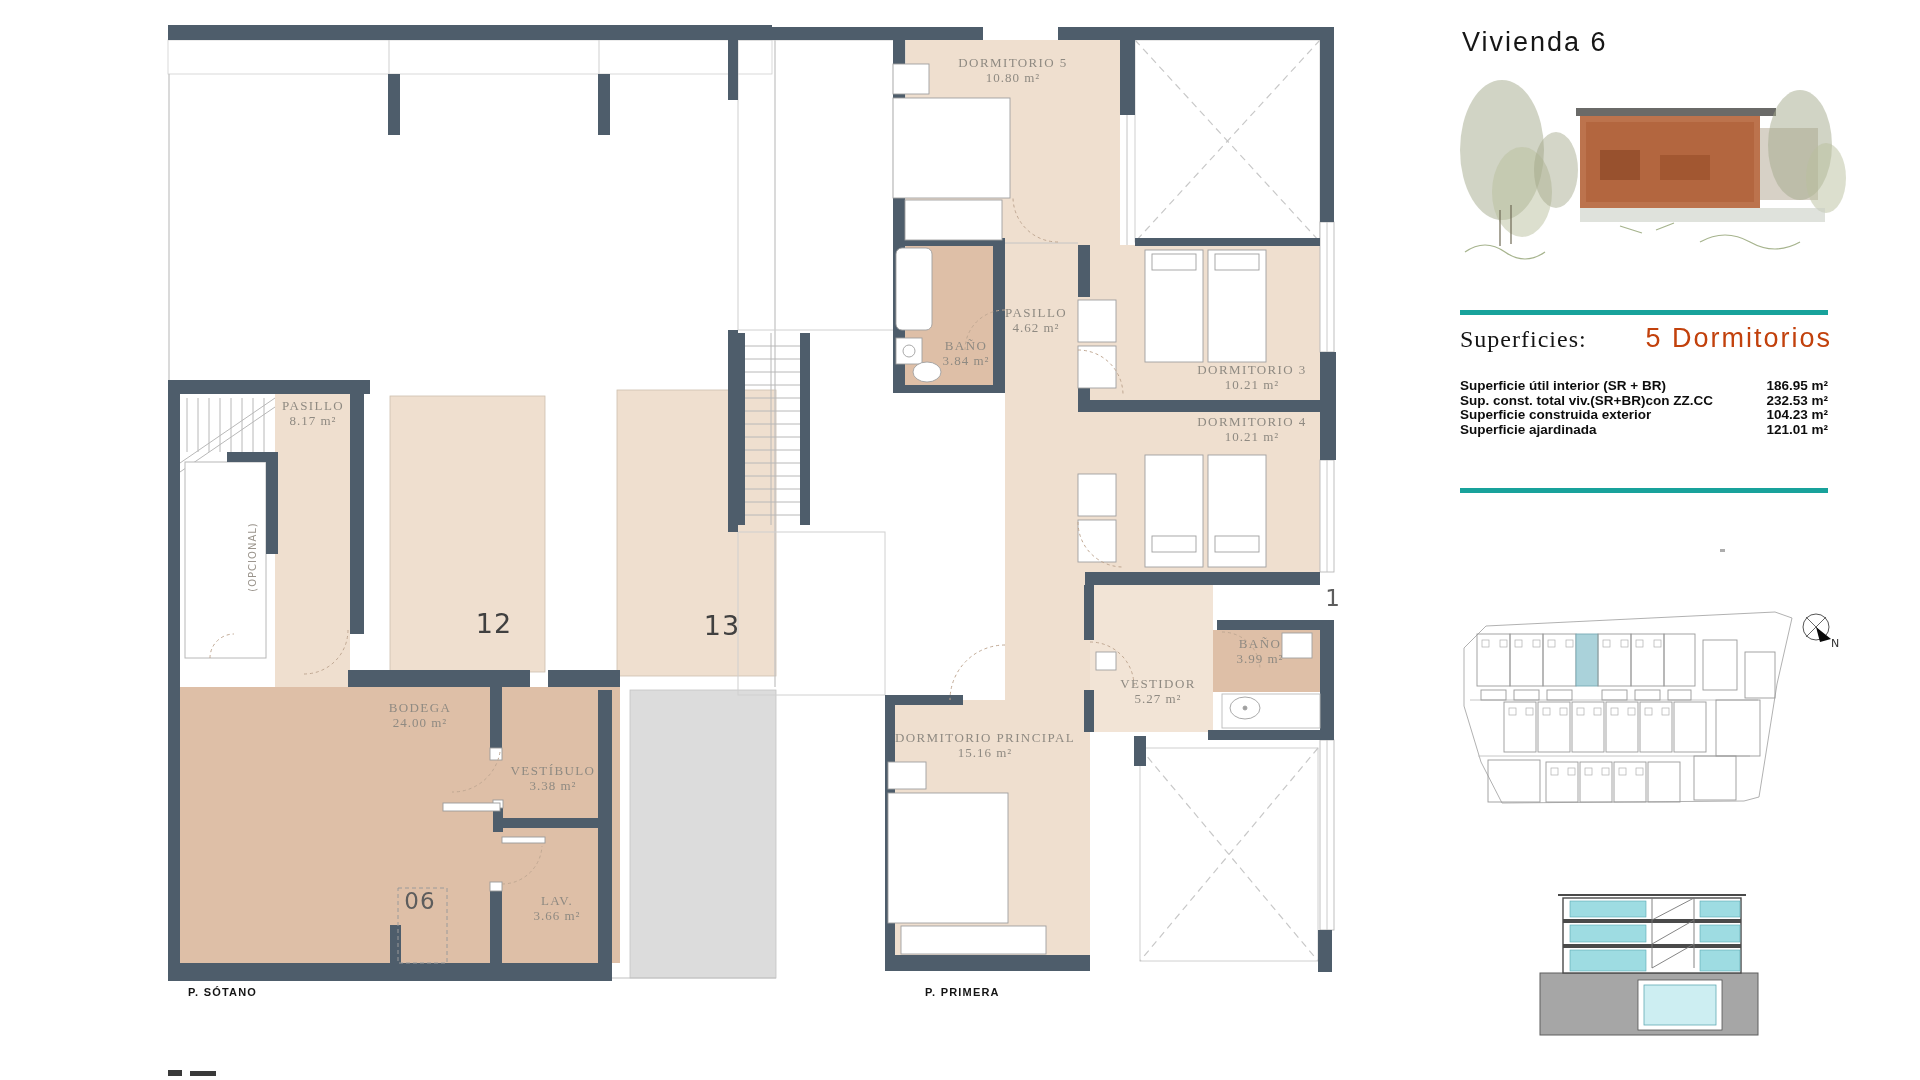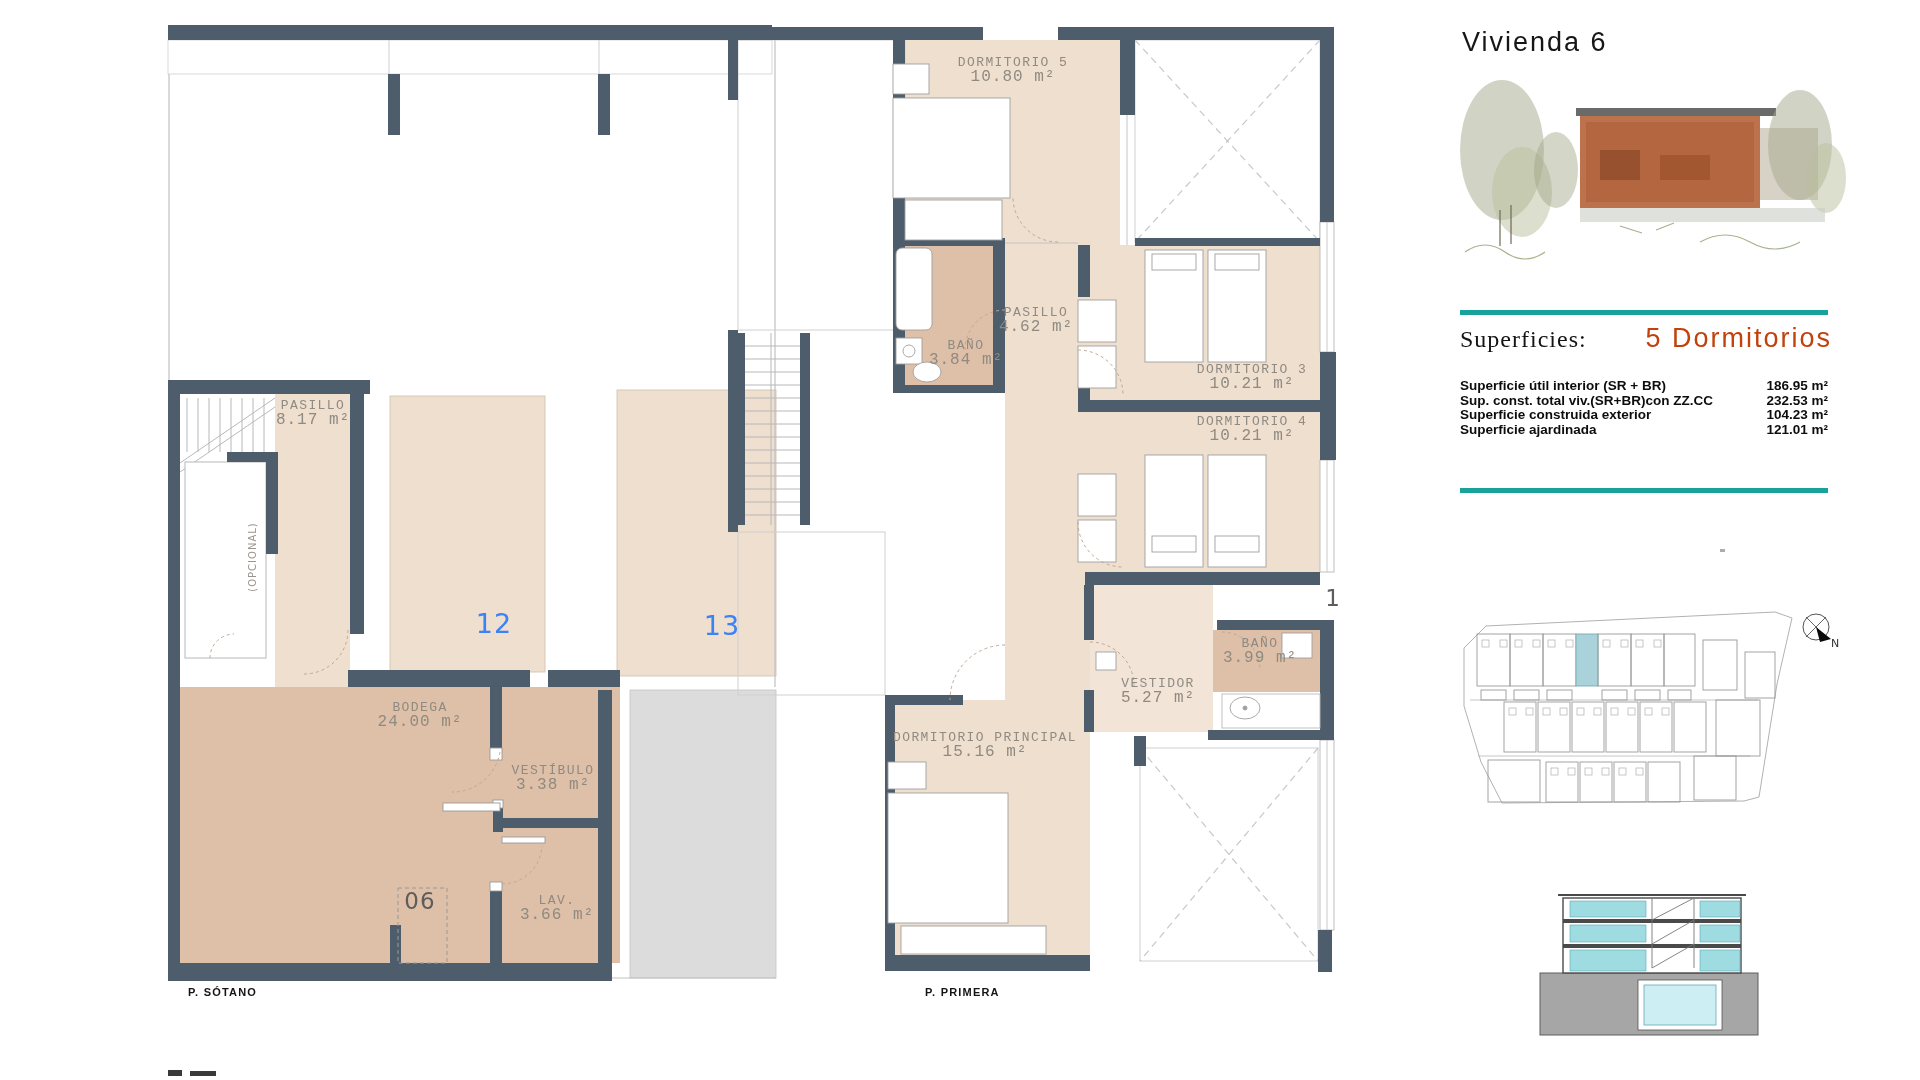--- a/index.html
+++ b/index.html
@@ -4,26 +4,26 @@
 <style>
   html,body{margin:0;padding:0;}
   body{
     width:1920px;height:1080px;position:relative;background:#ffffff;
     font-family:"Liberation Sans", sans-serif;overflow:hidden;
   }
   .plan-svg{position:absolute;left:0;top:0;}
   .room-label{
     position:absolute;transform:translateX(-50%);text-align:center;
     color:#8f8a82;font-size:13px;letter-spacing:1.4px;line-height:15px;
-    white-space:nowrap;font-family:Liberation Mono, monospace;
-  }
-  .room-label .ra{display:block;font-size:16px;letter-spacing:1px;}
+    white-space:nowrap;font-family:Liberation Serif, serif;
+  }
+  .room-label .ra{display:block;font-size:13px;letter-spacing:1px;}
   .plot-num{
     position:absolute;transform:translateX(-50%);
-    color:#3b82f6;font-size:27px;letter-spacing:1px;
+    color:#404040;font-size:27px;letter-spacing:1px;
     font-family:"DejaVu Sans", sans-serif;
   }
   .plot-num.small{font-size:23px;color:#5d5d5d;}
   .vlabel{
     position:absolute;color:#9a948c;font-size:10px;letter-spacing:1px;
     transform:translate(-50%,-50%) rotate(-90deg);white-space:nowrap;
     font-family:"DejaVu Sans", sans-serif;
   }
   .plan-caption{
     position:absolute;font-size:11px;font-weight:700;color:#141414;

